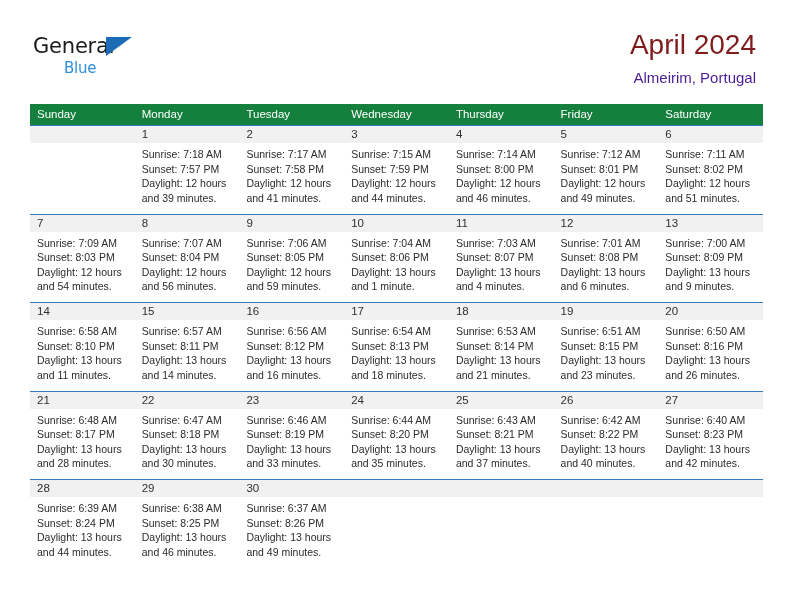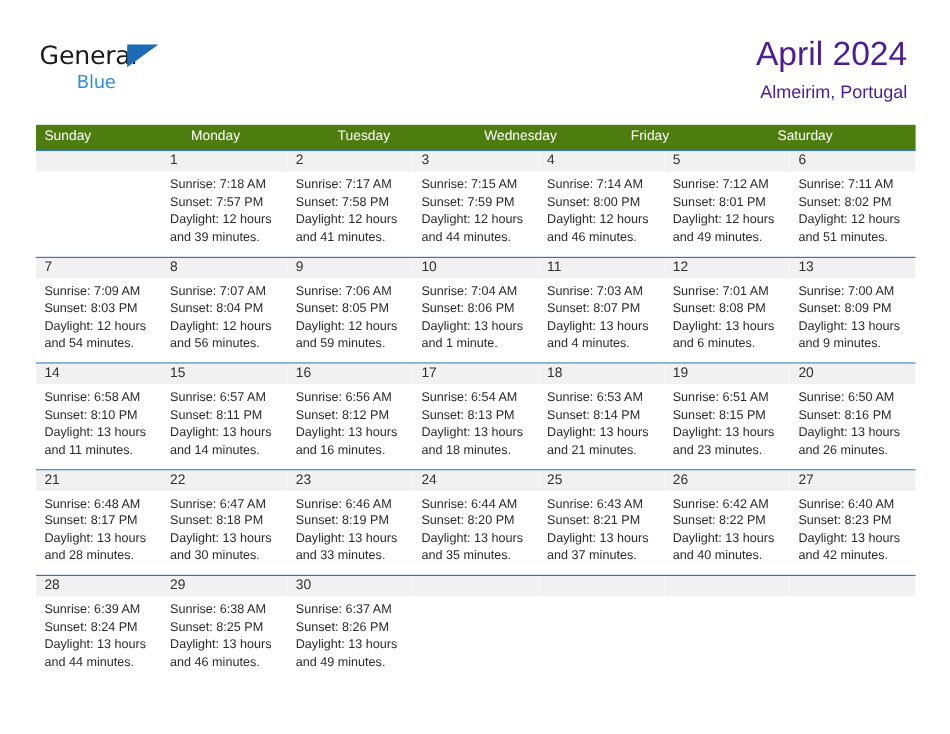--- a/index.html
+++ b/index.html
@@ -69,21 +69,21 @@
   }
 
   .title-block {
     position: absolute;
     right: 36px;
     top: 28px;
     text-align: right;
   }
   .cal-title {
     font-size: 28px;
-    color: #4c1d95;
+    color: #7f1d1d;
     line-height: 34px;
     font-weight: normal;
     margin: 0;
     white-space: nowrap;
   }
   .cal-subtitle {
     font-size: 15px;
     color: #4c1d95;
     line-height: 20px;
     margin: 6px 0 0 0;
@@ -93,21 +93,21 @@
   
   .calendar {
     position: absolute;
     left: 30px;
     top: 104px;
     width: 733px;
   }
 
   .weekday-row {
     display: flex;
-    background: #4d7c0f;
+    background: #15803d;
     height: 21px;
   }
   .weekday {
     flex: 1 1 0;
     color: #ffffff;
     font-size: 11.5px;
     line-height: 21px;
     padding-left: 7px;
     box-sizing: border-box;
     white-space: nowrap;
@@ -180,20 +180,21 @@
 
   </div>
 
   <div class="calendar">
 
     <div class="weekday-row">
       <div class="weekday">Sunday</div>
       <div class="weekday">Monday</div>
       <div class="weekday">Tuesday</div>
       <div class="weekday">Wednesday</div>
+      <div class="weekday">Thursday</div>
       <div class="weekday">Friday</div>
       <div class="weekday">Saturday</div>
     </div>
 
     <div class="week-row">
       <div class="week-inner">
         <div class="day-cell empty">
           <div class="daynum-band">
               <span class="daynum"></span>
             </div>

